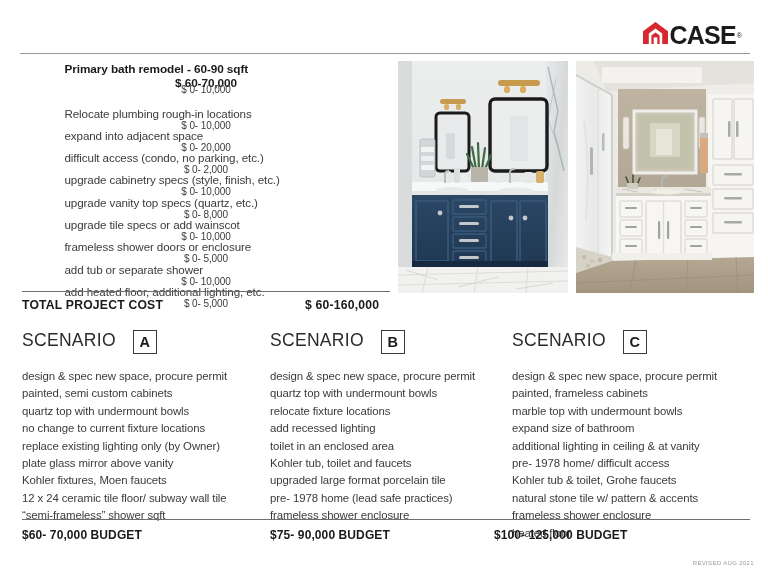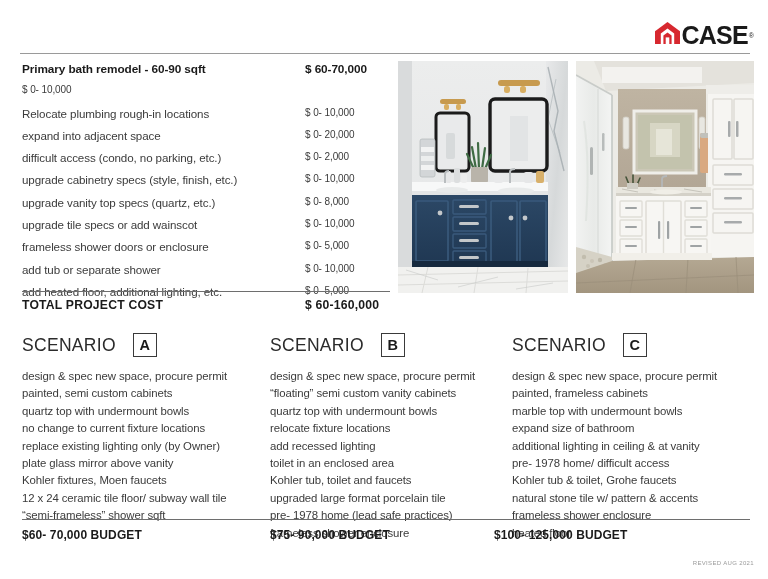--- a/index.html
+++ b/index.html
@@ -42,21 +42,21 @@
   }
   .title-sqft {
     font-size: 17px;
     font-weight: normal;
     color: #8c8c8c;
     letter-spacing: -0.2px;
     margin-left: 3px;
   }
   .logo {
     position: absolute;
-    right: 14px; top: 22px;
+    right: 26px; top: 22px;
     display: flex;
     align-items: center;
     height: 26px;
   }
   .logo-mark { display:block; }
   .logo-text {
     font-size: 25px;
     font-weight: bold;
     letter-spacing: -0.8px;
     color: #1a1a1a;
@@ -77,22 +77,23 @@
   }
 
   
   .table {
     position: absolute;
     left: 22px; top: 62px;
     width: 368px;
   }
   .trow {
     display: flex;
-    align-items: flex-start;
+    align-items: center;
     height: 22.3px;
+    flex-direction: column;
   }
   .tdesc {
     width: 283px;
     font-size: 11.6px;
     color: #3b3b3b;
     letter-spacing: -0.1px;
     white-space: nowrap;
   }
   .tprice {
     font-size: 10px;
@@ -144,21 +145,21 @@
     left: 0; top: 330px;
     width: 768px;
   }
   .scen-col { position: absolute; top: 0; }
   .scen-col-a { left: 22px; width: 240px; }
   .scen-col-b { left: 270px; width: 238px; }
   .scen-col-c { left: 512px; width: 245px; }
 
   .scen-head {
     display: flex;
-    align-items: center;
+    align-items: flex-start;
     height: 30px;
   }
   .scen-label {
     font-size: 17.5px;
     color: #2b2b2b;
     letter-spacing: 0.3px;
     font-weight: normal;
   }
   .scen-badge {
     width: 24px; height: 24px;
@@ -490,21 +491,20 @@
     </ul>
   </div>
 
   <div class="scen-col scen-col-b">
     <div class="scen-head">
       <span class="scen-label">SCENARIO</span>
       <span class="scen-badge">B</span>
     </div>
     <ul class="scen-list">
       <li>design &amp; spec new space, procure permit</li>
-      <li>“floating” semi custom vanity cabinets</li>
       <li>quartz top with undermount bowls</li>
       <li>relocate fixture locations</li>
       <li>add recessed lighting</li>
       <li>toilet in an enclosed area</li>
       <li>Kohler tub, toilet and faucets</li>
       <li>upgraded large format porcelain tile</li>
       <li>pre- 1978 home (lead safe practices)</li>
       <li>frameless shower enclosure</li>
     </ul>
   </div>

